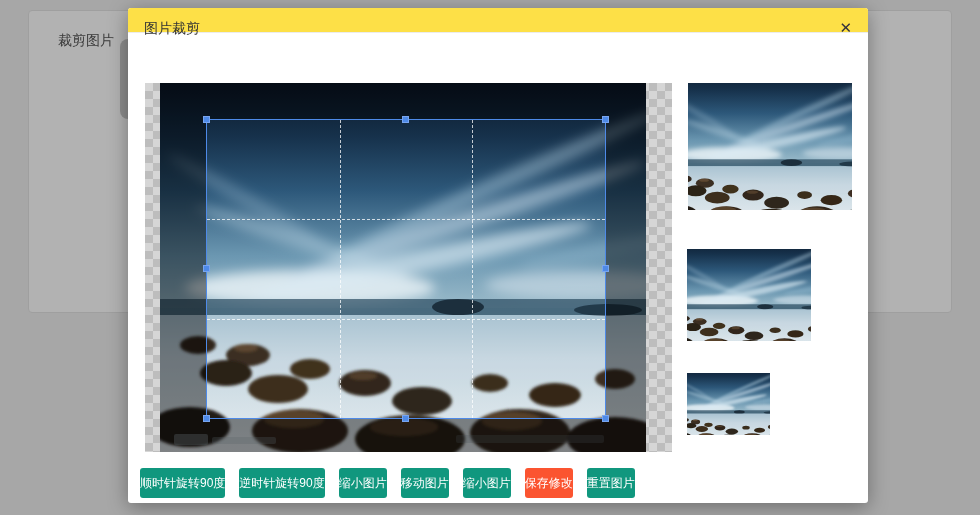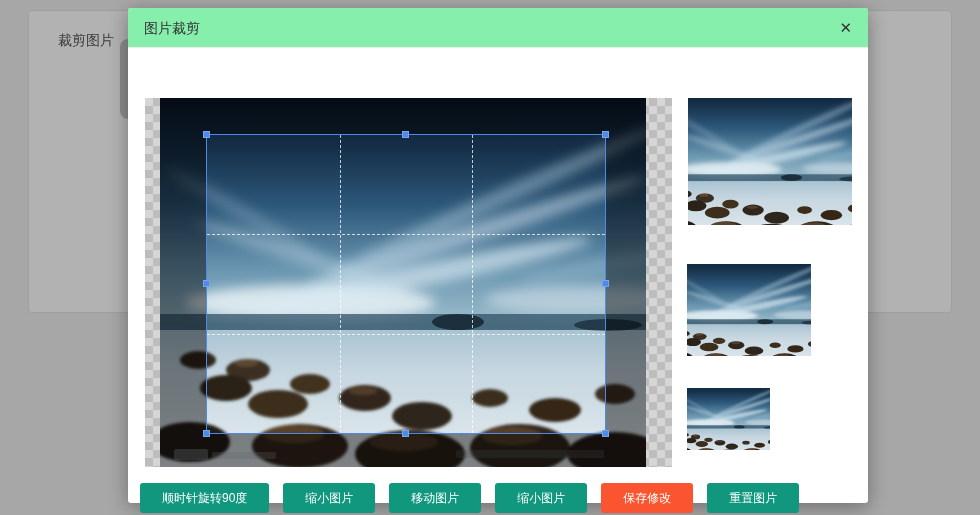--- a/index.html
+++ b/index.html
@@ -31,22 +31,22 @@
   .scrim{
     position:absolute;inset:0;background:rgba(0,0,0,0.30);
   }
   
   .modal{
     position:absolute;left:128px;top:8px;width:740px;height:495px;
     background:#fff;border-radius:3px;
     box-shadow:0 4px 20px rgba(0,0,0,0.35);
   }
   .modal-header{
-    position:relative;height:40px;line-height:40px;padding:0 16px;
-    background:#86efac;border-bottom:1px solid #ececec;
+    position:relative;height:25px;line-height:40px;padding:0 16px;
+    background:#fde047;border-bottom:1px solid #ececec;
     border-radius:3px 3px 0 0;
   }
   .modal-title{font-size:14px;color:#333;}
   .modal-close{
     position:absolute;right:16px;top:0;height:40px;line-height:40px;
     font-size:15px;color:#33323d;cursor:pointer;
   }
   .modal-body{position:relative;height:455px;}
   
   .cropper{
@@ -93,21 +93,21 @@
   .thumb{position:absolute;overflow:hidden;}
   .thumb svg{display:block;}
   .thumb1{left:560px;top:50px;width:164px;height:127px;}
   .thumb2{left:559px;top:216px;width:124px;height:92px;}
   .thumb3{left:559px;top:340px;width:83px;height:62px;}
   
   .btn-row{
     position:absolute;left:12px;top:435px;display:flex;gap:14px;align-items:center;
   }
   .btn{
-    height:30px;padding:0 22px;border:none;border-radius:3px;
+    height:30px;padding:0 0;border:none;border-radius:3px;
     background:var(--teal);color:#fff;font-size:12px;
     font-family:"Liberation Sans","DejaVu Sans",sans-serif;
     cursor:pointer;white-space:nowrap;
   }
   .btn.accent{background:var(--orange);}
   .svg-defs{position:absolute;width:0;height:0;overflow:hidden;}
 </style>
 </head>
 <body>
 
@@ -234,20 +234,21 @@
         </svg>
     </div>
     <div class="thumb thumb3">
       <svg width="83" height="62" viewBox="47 37 398 298" preserveAspectRatio="none">
           <use href="#seascape"></use>
         </svg>
     </div>
 
     <div class="btn-row" id="btnRow">
         <button class="btn">顺时针旋转90度</button>
+        <button class="btn">逆时针旋转90度</button>
         <button class="btn">缩小图片</button>
         <button class="btn">移动图片</button>
         <button class="btn">缩小图片</button>
         <button class="btn accent">保存修改</button>
         <button class="btn">重置图片</button>
       </div>
   </div>
 </div>
 
 </body></html>

